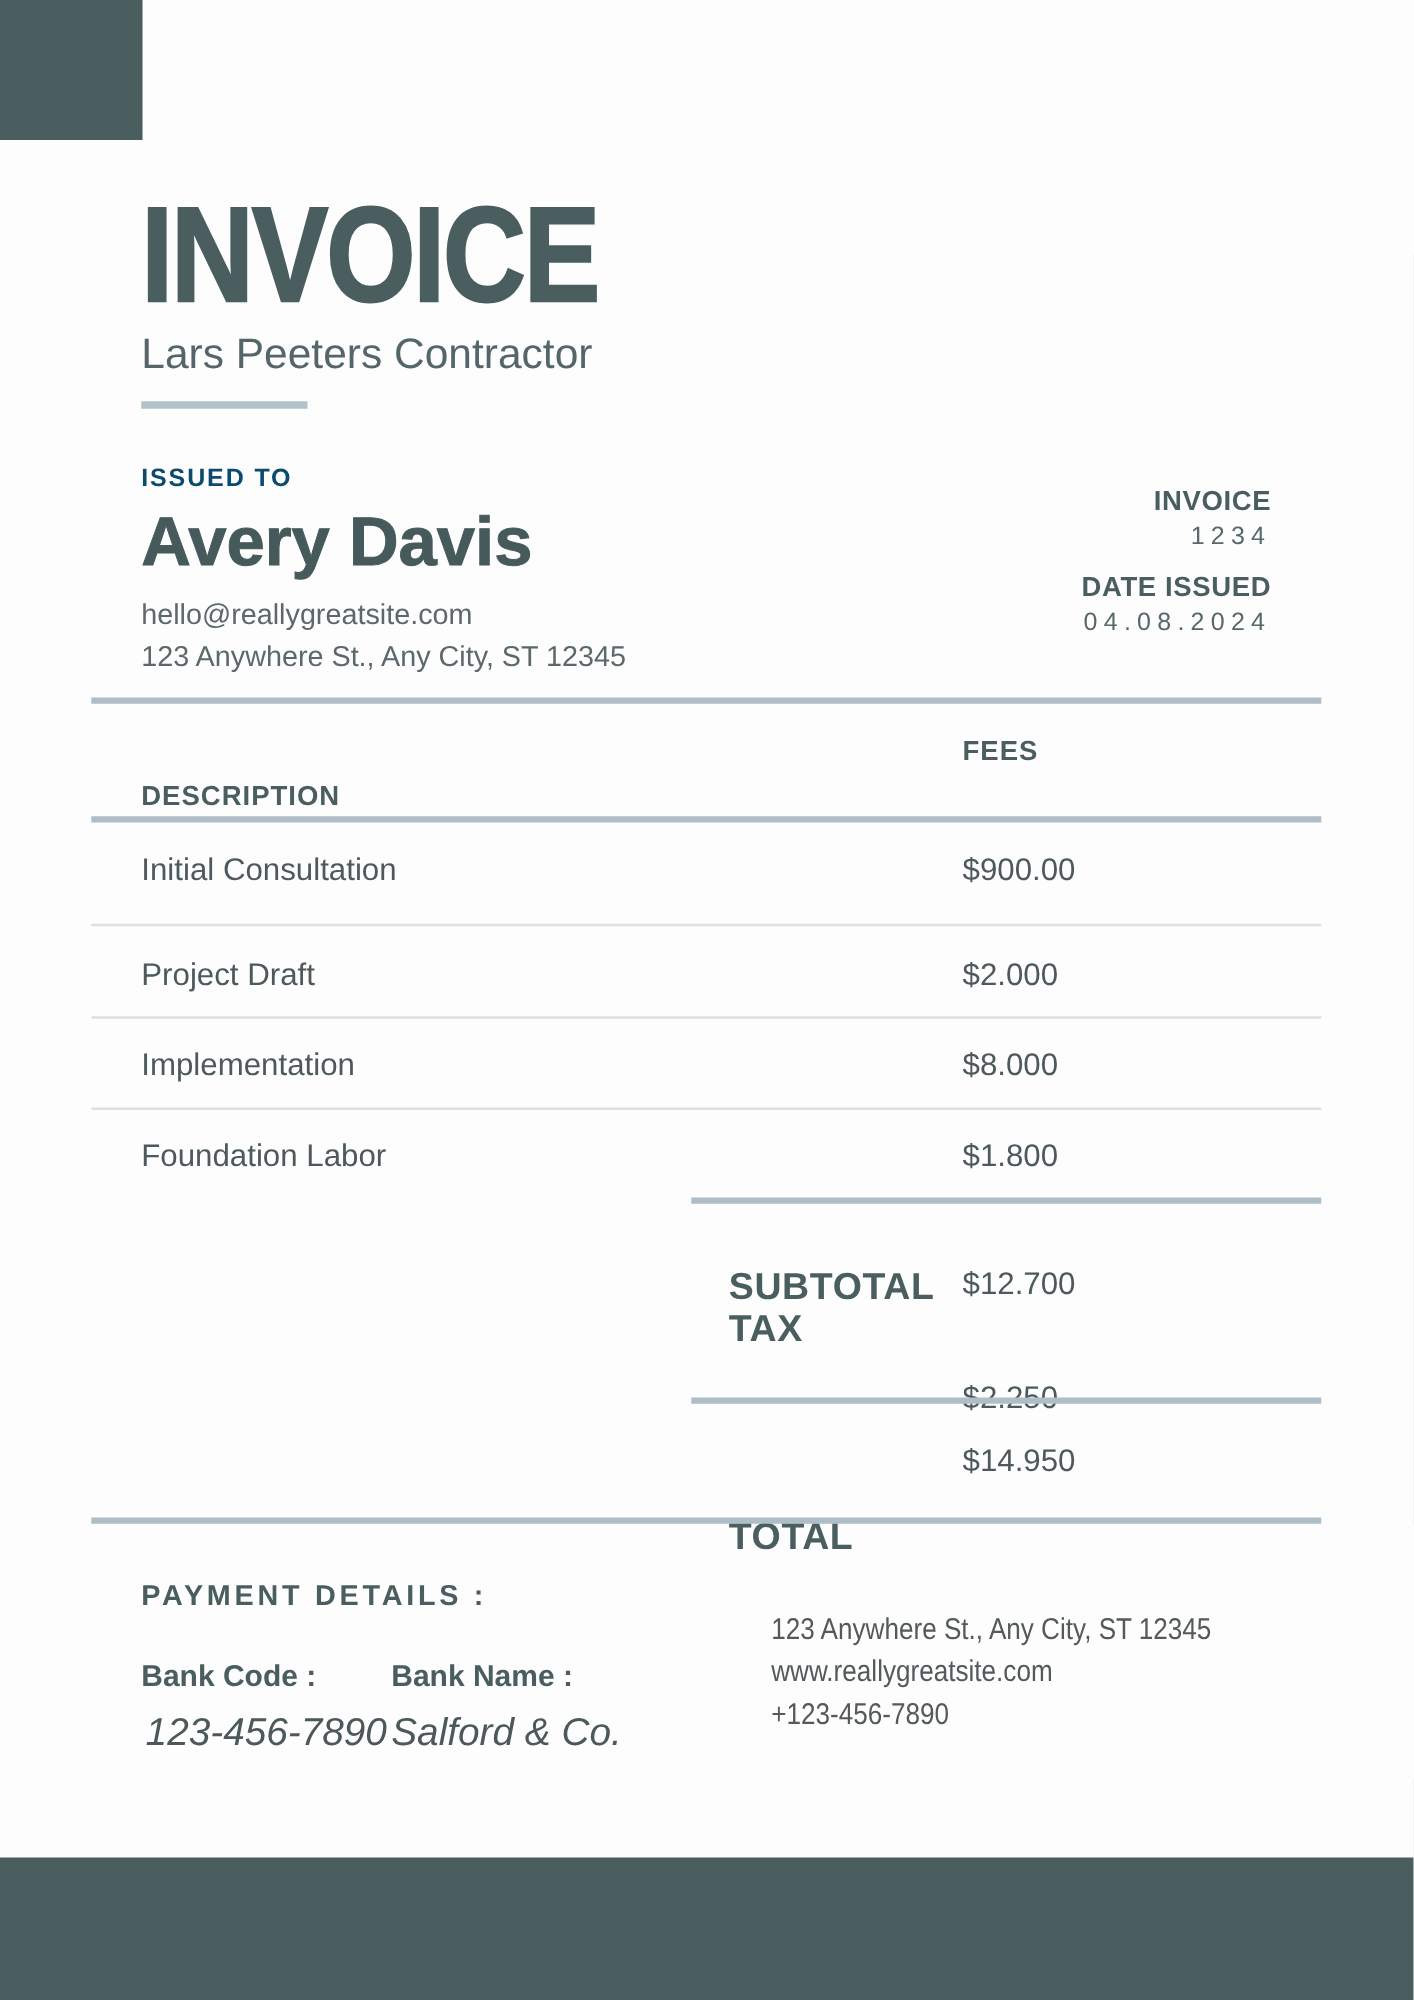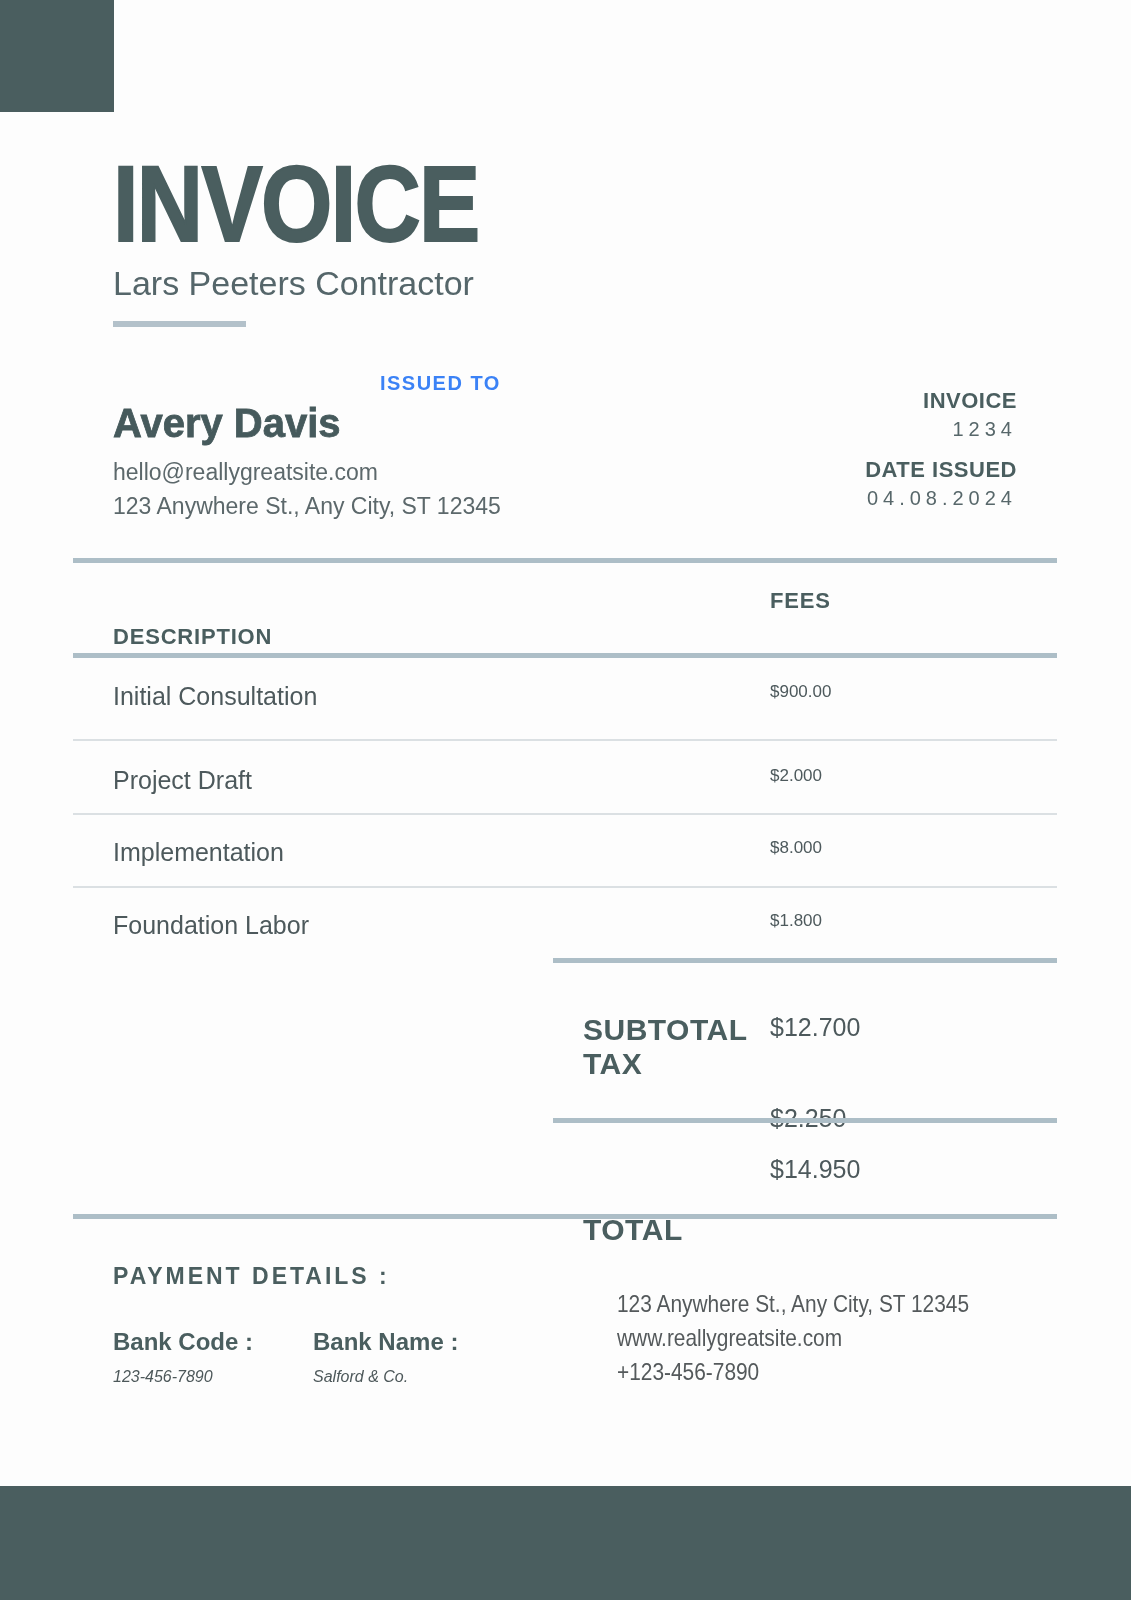--- a/index.html
+++ b/index.html
@@ -32,24 +32,24 @@
   }
   .subtitle {
     font-size:34px; color:#55666a; margin-top:6px;
     letter-spacing:0px; white-space:nowrap;
   }
   .accent-dash {
     width:133px; height:6px; background:#b3c1ca; margin-top:18px;
   }
   .issued-to { position:absolute; left:113px; top:372px; }
   .issued-label {
-    font-size:20px; font-weight:bold; color:#3b82f6; letter-spacing:1.5px;text-align:right;
+    font-size:20px; font-weight:bold; color:#0c4a6e; letter-spacing:1.5px;
   }
   .client-name {
-    font-size:40px; font-weight:bold; color:#465a5c; margin-top:6px;
+    font-size:55px; font-weight:bold; color:#465a5c; margin-top:6px;
     -webkit-text-stroke:0.8px #465a5c; white-space:nowrap;
   }
   .client-email { font-size:23px; color:#5c686b; margin-top:13px; }
   .client-address { font-size:23px; color:#5c686b; margin-top:7px; }
 
   .invoice-meta {
     position:absolute; right:114px; top:388px; text-align:right;
   }
   .meta-label { font-size:22px; font-weight:bold; color:#4a5e5f; letter-spacing:0.5px; }
   .meta-value { font-size:20px; color:#57676a; letter-spacing:5px; margin-top:4px; }
@@ -70,36 +70,36 @@
   }
 
   .col-head {
     position:absolute; font-size:22px; font-weight:bold; color:#4a5e5f;
     letter-spacing:0.8px; top:588px;
   }
   .col-head.desc { left:113px;margin-top:36px; }
   .col-head.fees { left:770px; }
 
   .row-desc { position:absolute; left:113px; font-size:25px; color:#4d595c; }
-  .row-fee  { position:absolute; left:770px; font-size:17px; color:#4d595c; }
+  .row-fee  { position:absolute; left:770px; font-size:25px; color:#4d595c; }
 
   .sum-label {
     position:absolute; left:583px; font-size:30px; font-weight:bold; color:#4a5e5f;
     letter-spacing:0.5px;
   }
   .sum-value { position:absolute; left:770px; font-size:25px; color:#4d595c; }
 
   .payment { position:absolute; left:113px; top:1263px; }
   .payment-heading {
     font-size:23px; font-weight:bold; color:#4a5e5f; letter-spacing:3px;
   }
   .bank-cols { display:flex; margin-top:38px; }
   .bank-col.code { width:200px; }
   .bank-label { font-size:24px; font-weight:bold; color:#4a5e5f; }
-  .bank-value { font-size:16px; font-style:italic; color:#4d585a; margin-top:12px; }
+  .bank-value { font-size:31px; font-style:italic; color:#4d585a; margin-top:12px;text-align:center; }
 
   .contact {
     position:absolute; left:617px; top:1287px;
     font-size:24px; color:#54595b; line-height:34px;
     transform:scaleX(0.87); transform-origin:left top;
     white-space:nowrap;
   }
 </style>
 </head>
 <body>

